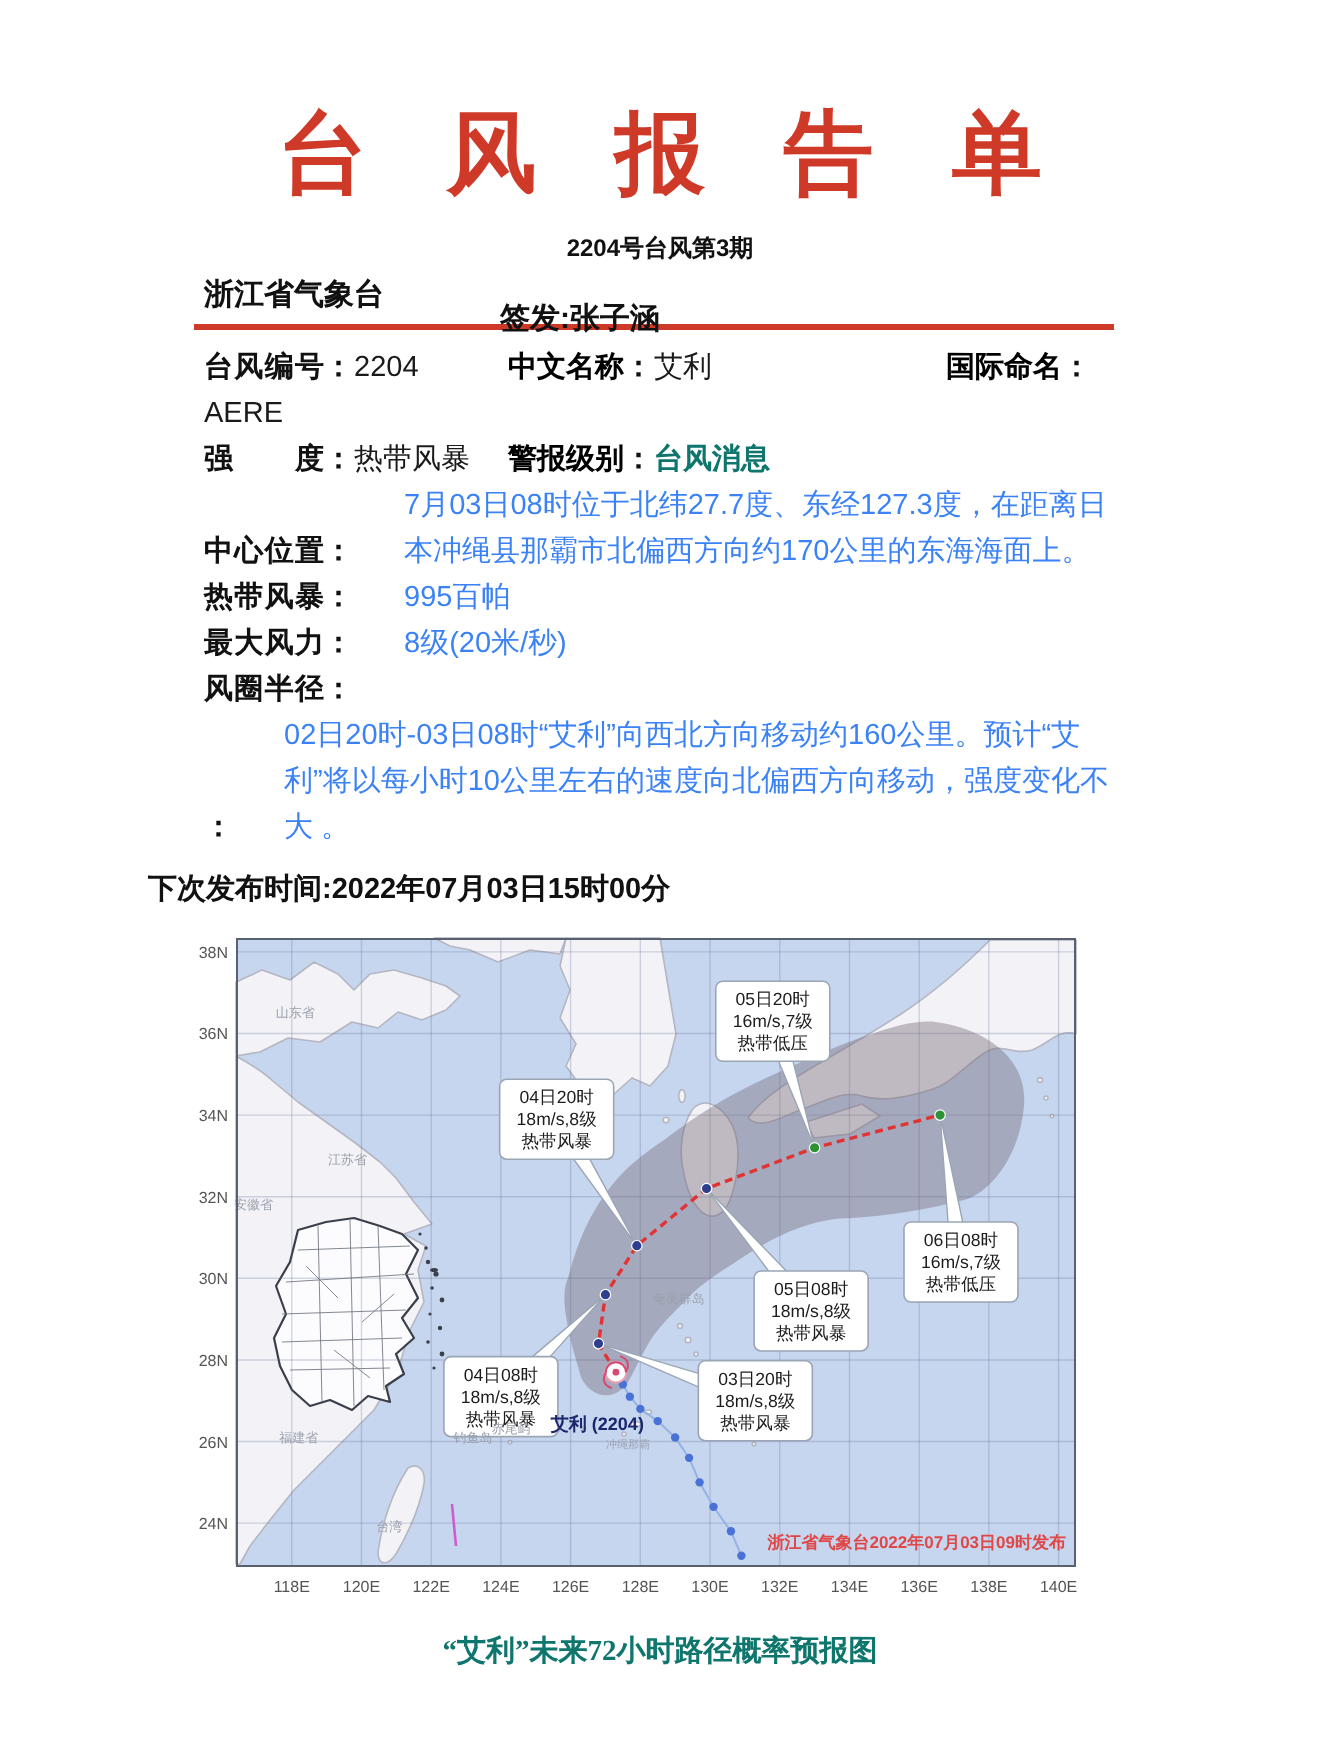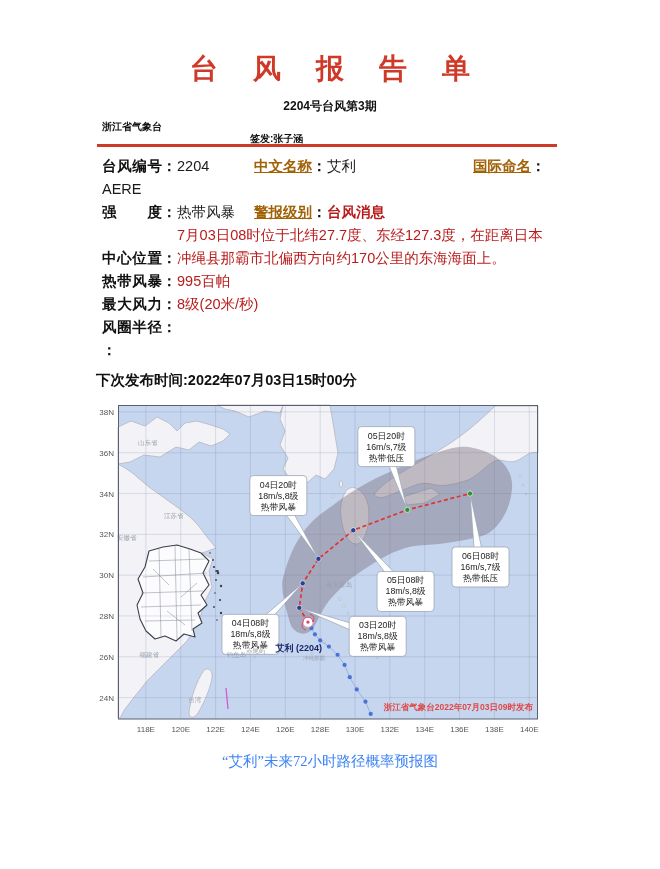--- a/index.html
+++ b/index.html
@@ -1,40 +1,40 @@
 <!DOCTYPE html>
 <html><head>
 <meta charset="utf-8">
 <style>
   html,body{margin:0;padding:0;background:#fff;}
   .page{position:relative;width:660px;height:869px;background:#fff;overflow:hidden;
         font-family:"Liberation Sans", sans-serif;color:#1a1a1a;}
-  .title{margin:54px 0 0 0;text-align:center;font-size:28px;line-height:1.05;font-weight:bold;
+  .title{margin:54px 0 0 0;text-align:center;font-size:45px;line-height:1.05;font-weight:bold;
          color:#cf3a28;letter-spacing:14px;padding-left:14px;
          font-family:"Liberation Serif", serif;}
   .issue-line{margin-top:15px;text-align:center;font-size:12px;font-weight:bold;color:#111;}
-  .meta-row{position:relative;height:20px;margin:5px 103px 0 102px;font-size:10px;font-weight:bold;color:#111;}
+  .meta-row{position:relative;height:20px;margin:5px 103px 0 102px;font-size:15px;font-weight:bold;color:#111;}
   .meta-agency{position:absolute;left:0;top:0;}
   .meta-signer{position:absolute;left:148px;top:12px;}
   .meta-date{position:absolute;left:283px;top:0;}
   .red-rule{height:3px;background:#cf3a28;margin:4px 103px 0 97px;}
   .fields{margin:8px 103px 0 102px;font-size:14.5px;}
   .frow{display:flex;line-height:23px;align-items:flex-end;}
   .frow-inline{line-height:23px;}
   .flabel{display:inline-block;width:60px;text-align:justify;text-align-last:justify;
           font-weight:bold;color:#111;flex:0 0 60px;vertical-align:top;}
   .fcolon{display:inline-block;width:15px;font-weight:bold;color:#111;flex:0 0 15px;}
-  .flabel2{font-weight:bold;color:#a16207;text-decoration:underline;}
-  .fval{flex:1;color:#b91c1c;}
+  .flabel2{font-weight:bold;color:#000000;}
+  .fval{flex:1;color:#3b82f6;margin-left:25px;}
   .seg-a{display:inline-block;width:77px;}
   .seg-b{display:inline-block;width:146px;}
-  .alert-val{color:#b91c1c;font-weight:bold;}
-  .next-release{margin:9px 103px 0 96px;font-size:14.5px;font-weight:bold;color:#111;}
+  .alert-val{color:#0f766e;font-weight:bold;}
+  .next-release{margin:9px 103px 0 74px;font-size:14.5px;font-weight:bold;color:#111;}
   .map-wrap{margin:11px 0 0 97px;width:460px;height:338px;}
-  .caption{margin-top:13px;text-align:center;font-size:14.5px;font-weight:normal;color:#3b82f6;
+  .caption{margin-top:13px;text-align:center;font-size:14.5px;font-weight:bold;color:#0f766e;
            font-family:"Liberation Serif", serif;}
   
   .ax{font-size:8px;fill:#555;}
   .callout-text{font-size:8.8px;fill:#1c1c1c;}
   .place{font-size:6.5px;fill:#9aa0ac;}
   .issuer{font-size:8.5px;font-weight:bold;fill:#e04747;}
   .tyname{font-size:9px;font-weight:bold;fill:#19276d;}
   .tysub{font-size:5.5px;fill:#99a1b1;}
 </style>
 </head>
@@ -72,20 +72,21 @@
       <span class="flabel">最大风力</span>
         <span class="fcolon">：</span>
         <span class="fval">8级(20米/秒)</span>
     </div>
     <div class="frow">
       <span class="flabel">风圈半径</span>
         <span class="fcolon">：</span>
     </div>
     <div class="frow">
         <span class="fcolon">：</span>
+        <span class="fval">02日20时-03日08时“艾利”向西北方向移动约160公里。预计“艾利”将以每小时10公里左右的速度向北偏西方向移动，强度变化不大 。</span>
     </div>
   </div>
 
   <div class="next-release">下次发布时间:2022年07月03日15时00分</div>
 
   <div class="map-wrap">
     <svg id="map-svg" width="460" height="338" viewBox="0 0 460 338">
       <rect x="21" y="4" width="420" height="314" fill="#c7d6ef"></rect>
       <g fill="#f3f3f7" stroke="#b4b6c2" stroke-width="0.8" stroke-linejoin="round">
         <path d="M21,26 L34,20 L48,25 L60,16 L72,22 L80,30 L88,22 L100,20 L114,24 L126,28 L133,33 L126,40 L114,45 L102,41 L92,49 L79,46 L63,56 L47,54 L33,61 L21,63 C30,68 36,72 40,76 L52,86 L66,96 L80,106 L93,116 L101,124 L110,136 L119,147 L105,152 L116,158 L112,170 L115,186 L108,200 L102,220 L90,240 L76,254 L64,266 L50,280 L38,295 L28,308 L23,317 L21,317 Z"></path>

